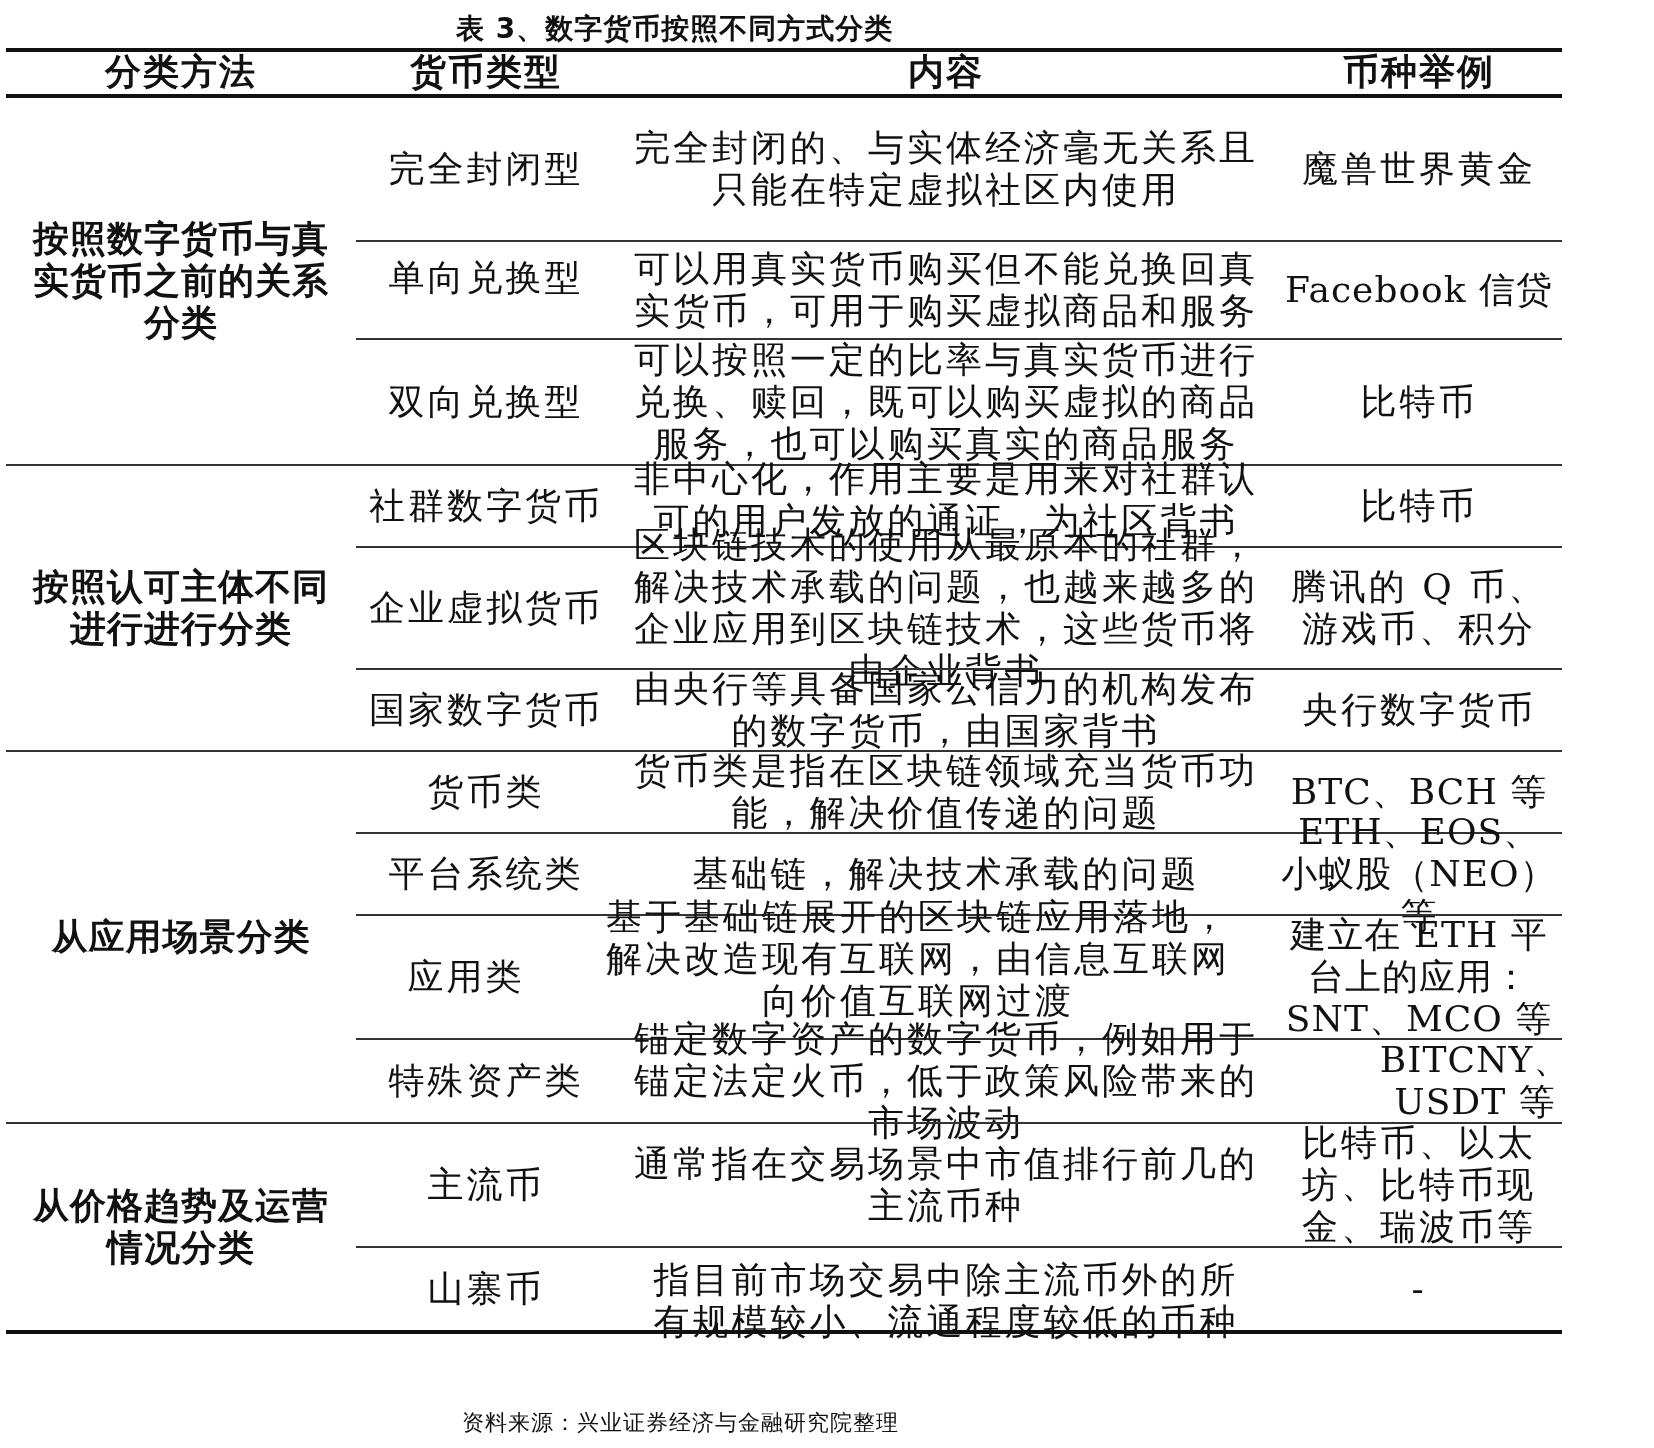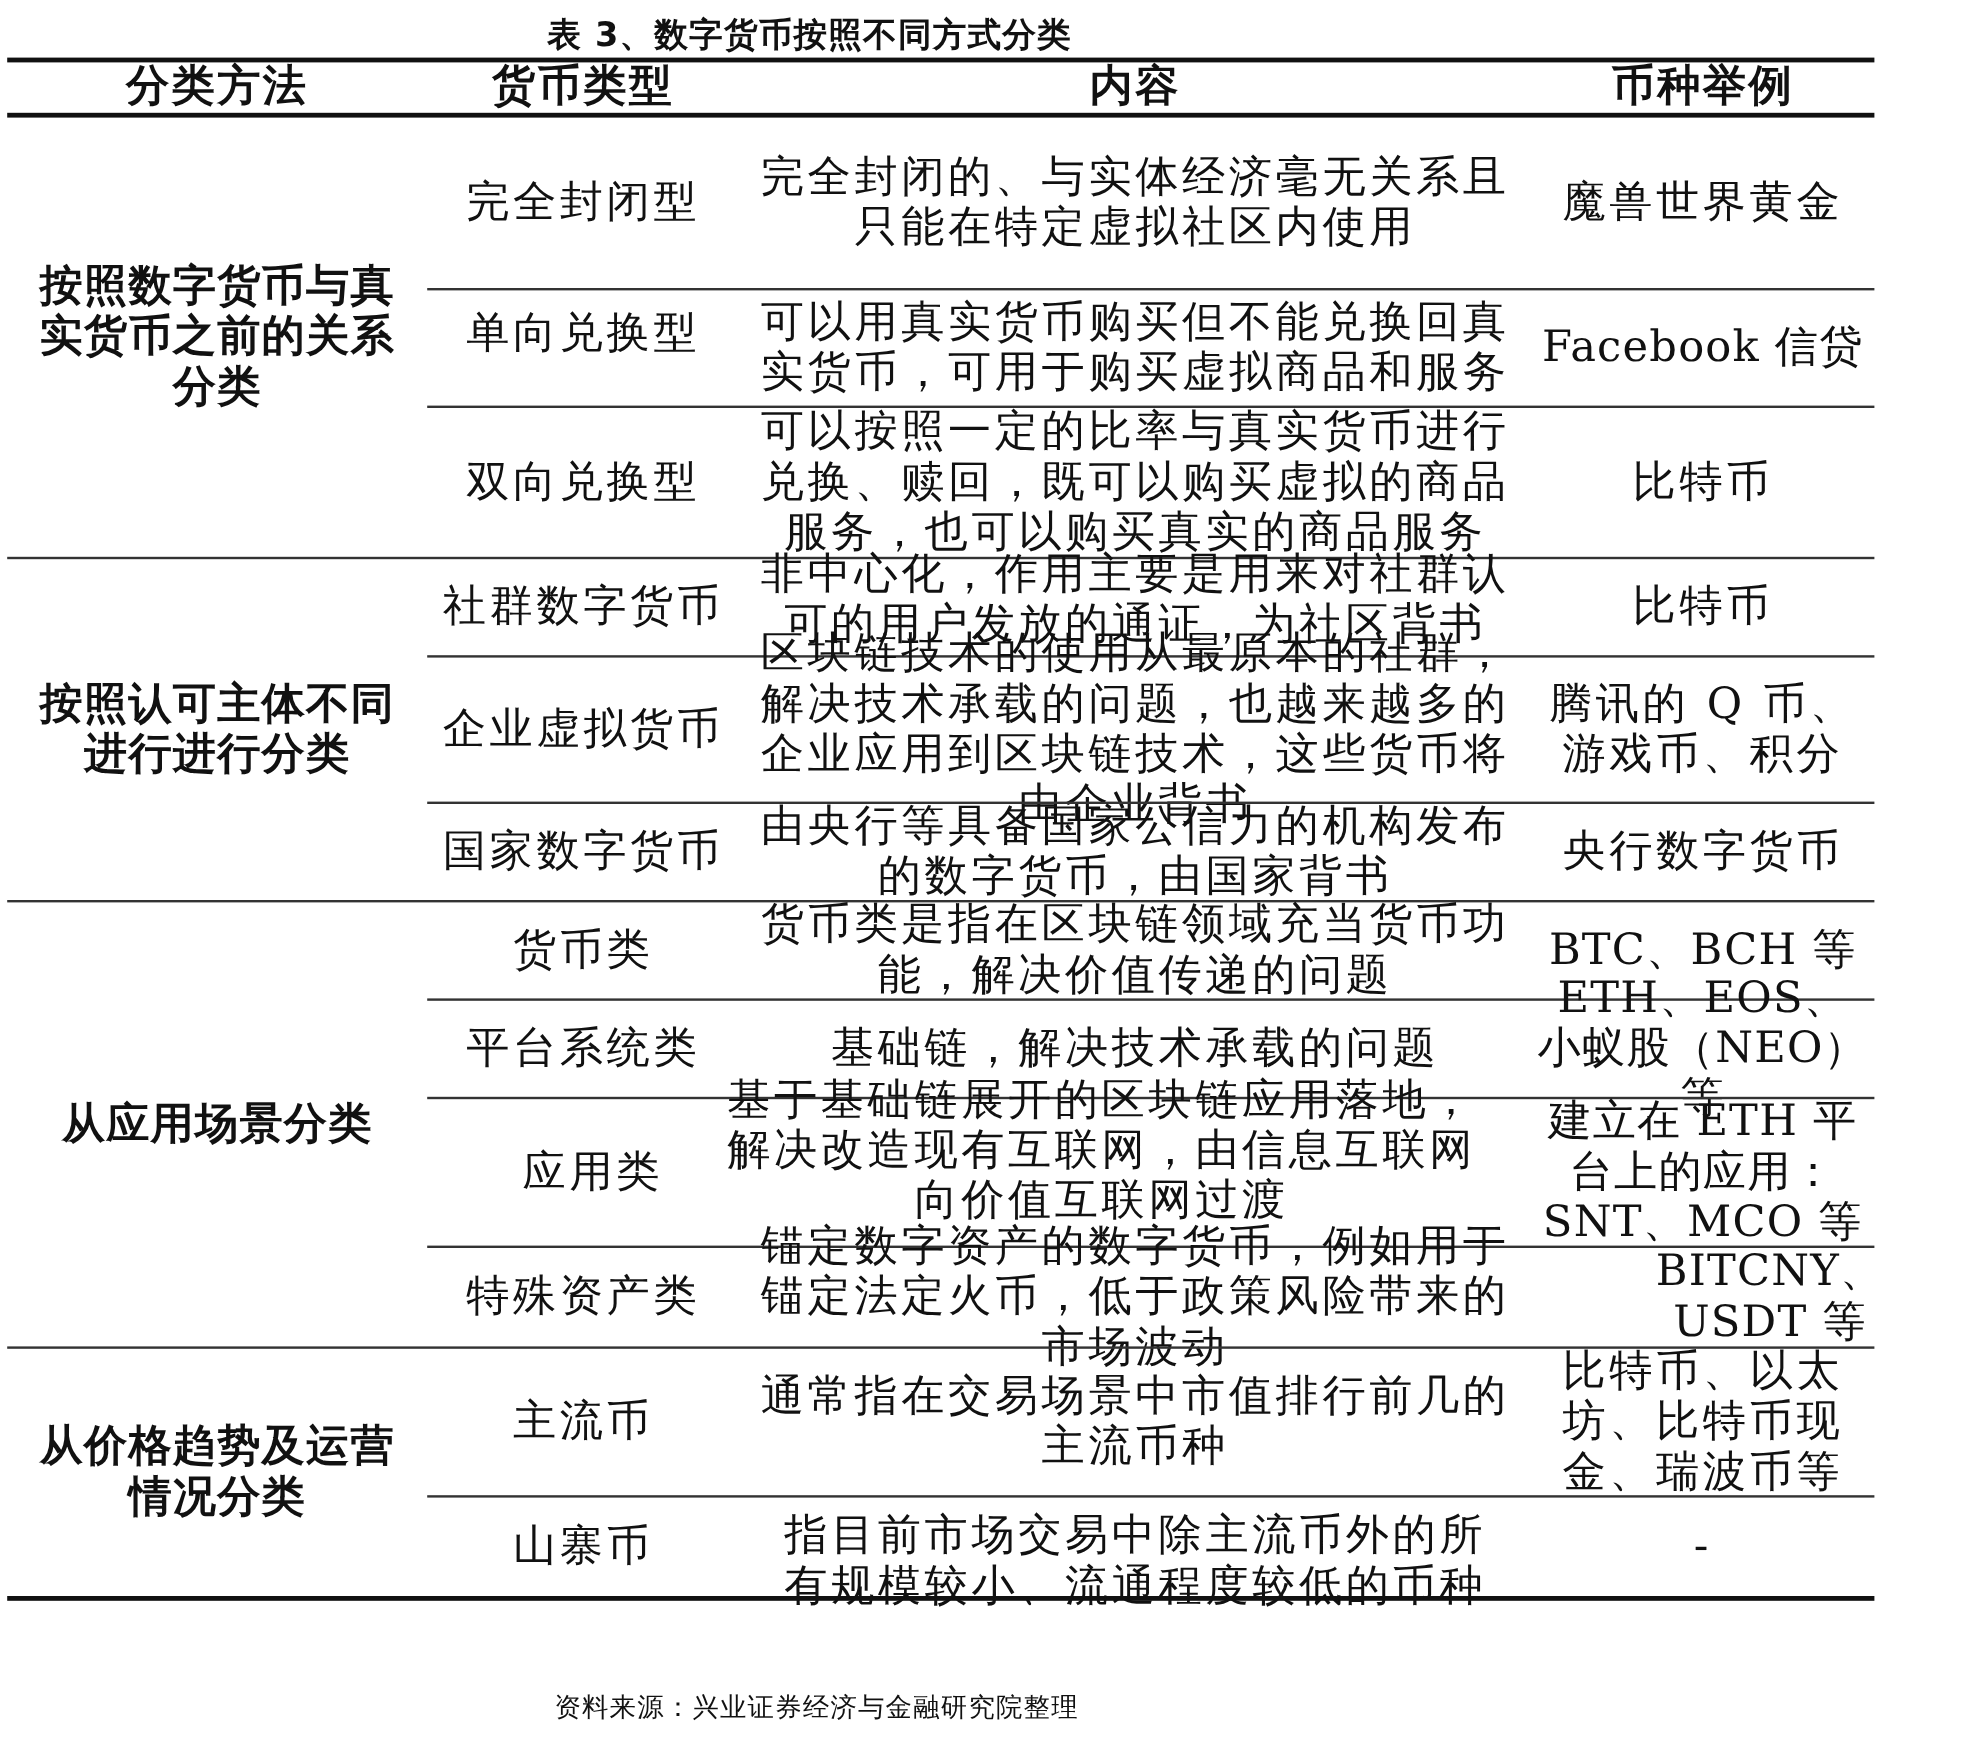--- a/index.html
+++ b/index.html
@@ -67,21 +67,21 @@
 <div class="cell" style="left:356px;top:752px;width:260px;height:80px;">货币类</div>
 <div class="cell" style="left:626px;top:752px;width:640px;height:80px;">货币类是指在区块链领域充当货币功能，解决价值传递的问题</div>
 <div class="cell" style="left:1280px;top:752px;width:278px;height:80px;letter-spacing:1px;">BTC、BCH 等</div>
 <div class="hline thin" style="left:356px;top:832px;width:1206px;"></div>
 
 <div class="cell" style="left:356px;top:834px;width:260px;height:80px;">平台系统类</div>
 <div class="cell" style="left:626px;top:834px;width:640px;height:80px;">基础链，解决技术承载的问题</div>
 <div class="cell" style="left:1280px;top:834px;width:278px;height:80px;letter-spacing:1px;">ETH、EOS、小蚁股（NEO）等</div>
 <div class="hline thin" style="left:356px;top:914px;width:1206px;"></div>
 
-<div class="cell" style="left:364px;top:916px;width:260px;height:122px;">应用类</div>
+<div class="cell" style="left:336px;top:916px;width:260px;height:122px;">应用类</div>
 <div class="cell" style="left:598px;top:916px;width:640px;height:86px;">基于基础链展开的区块链应用落地，解决改造现有互联网，由信息互联网向价值互联网过渡</div>
 <div class="cell" style="left:1280px;top:916px;width:278px;height:122px;letter-spacing:1px;">建立在 ETH 平台上的应用：SNT、MCO 等</div>
 <div class="hline thin" style="left:356px;top:1038px;width:1206px;"></div>
 
 <div class="cell" style="left:356px;top:1040px;width:260px;height:82px;">特殊资产类</div>
 <div class="cell" style="left:626px;top:1040px;width:640px;height:82px;">锚定数字资产的数字货币，例如用于锚定法定火币，低于政策风险带来的市场波动</div>
 <div class="cell" style="left:1336px;top:1040px;width:278px;height:82px;letter-spacing:1px;">BITCNY、USDT 等</div>
 <div class="hline thin" style="left:6px;top:1122px;width:1556px;"></div>
 
 <div class="cell cat" style="left:16px;top:1124px;width:330px;height:206px;padding:0 6px;box-sizing:border-box;">从价格趋势及运营情况分类</div>

